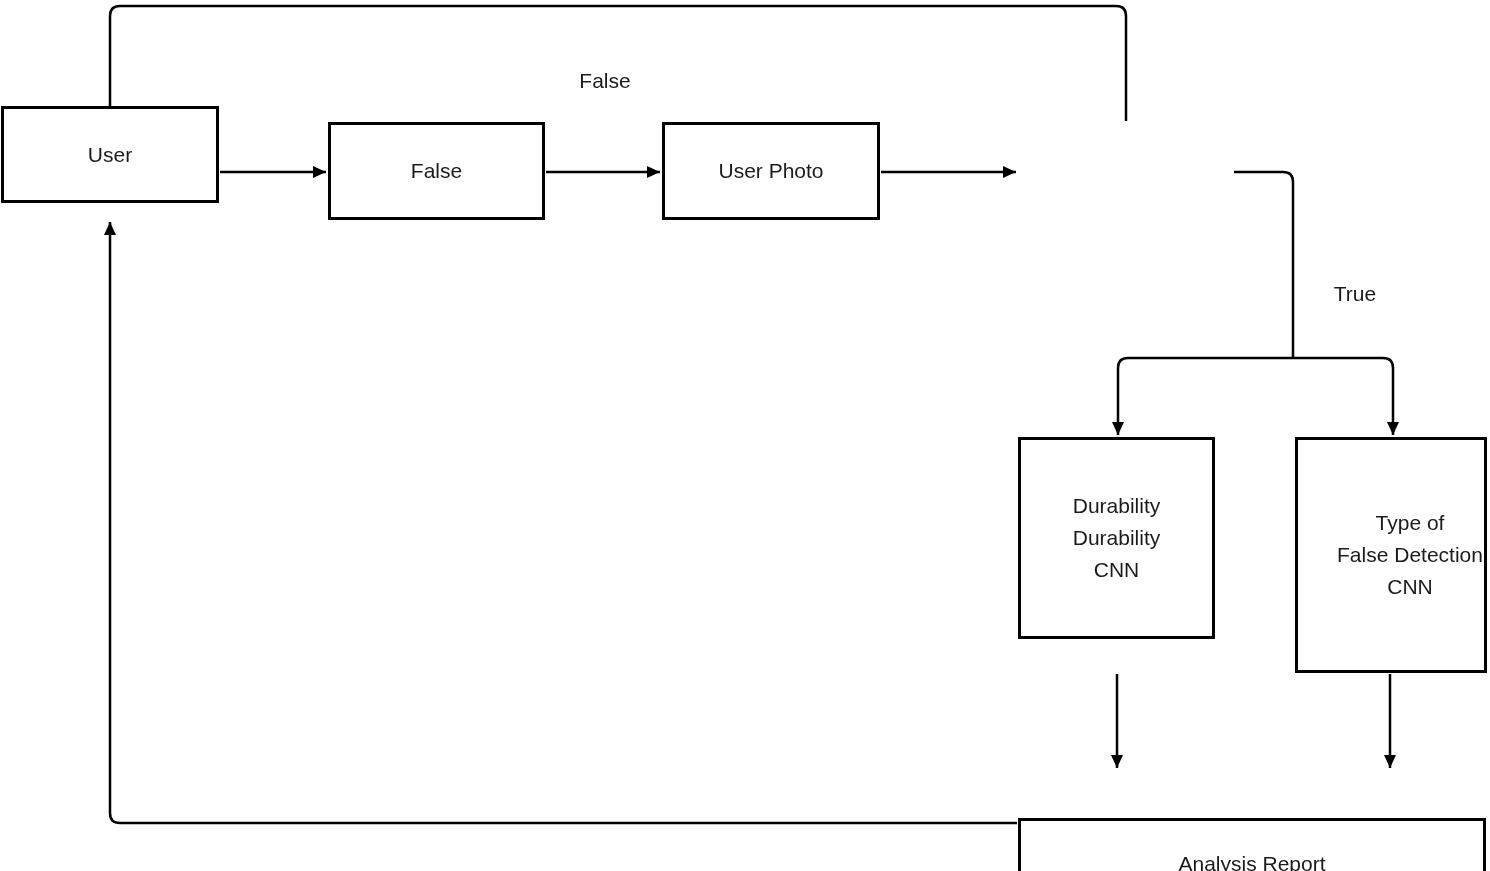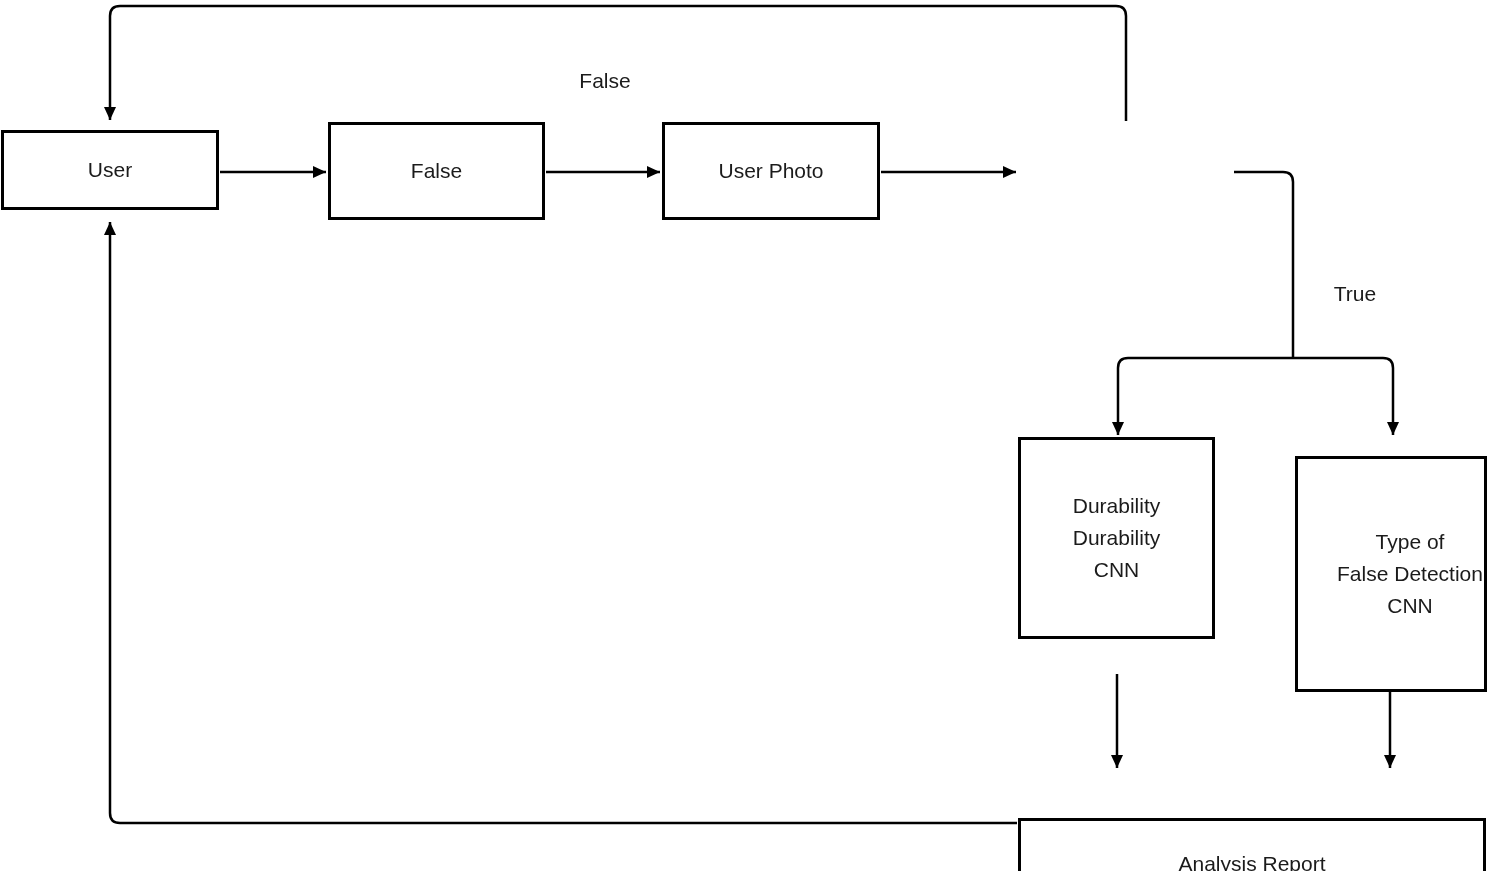--- a/index.html
+++ b/index.html
@@ -42,26 +42,26 @@
     display: flex;
     flex-direction: column;
     align-items: center;
     justify-content: center;
     text-align: center;
     font-size: 21px;
     line-height: 32px;
     color: var(--text);
   }
   .node span { display: block; }
-  #node-user         { left: 1px;    top: 130px; width: 218px; height: 80px; }
+  #node-user         { left: 1px;    top: 106px; width: 218px; height: 97px; }
   #node-camera       { left: 328px;  top: 122px; width: 217px; height: 98px; }
   #node-take-photo   { left: 662px;  top: 122px; width: 218px; height: 98px; }
   #node-detect-cnn   { left: 1018px; top: 122px; width: 215px; height: 98px; }
   #node-durability   { left: 1018px; top: 437px; width: 197px; height: 202px; }
-  #node-wear         { left: 1295px; top: 456px; width: 192px; height: 236px; padding-left: 38px; }
+  #node-wear         { left: 1295px; top: 437px; width: 192px; height: 236px; padding-left: 38px; }
   #node-analysis     { left: 1018px; top: 770px; width: 468px; height: 92px; margin-top: 48px; }
   .edge-label {
     position: absolute;
     font-size: 21px;
     color: var(--text);
     text-align: center;
     margin-top: 42px;
   }
   #label-false { left: 565px;  top: 27px;  width: 80px; }
   #label-true  { left: 1322px; top: 240px; width: 66px; }

